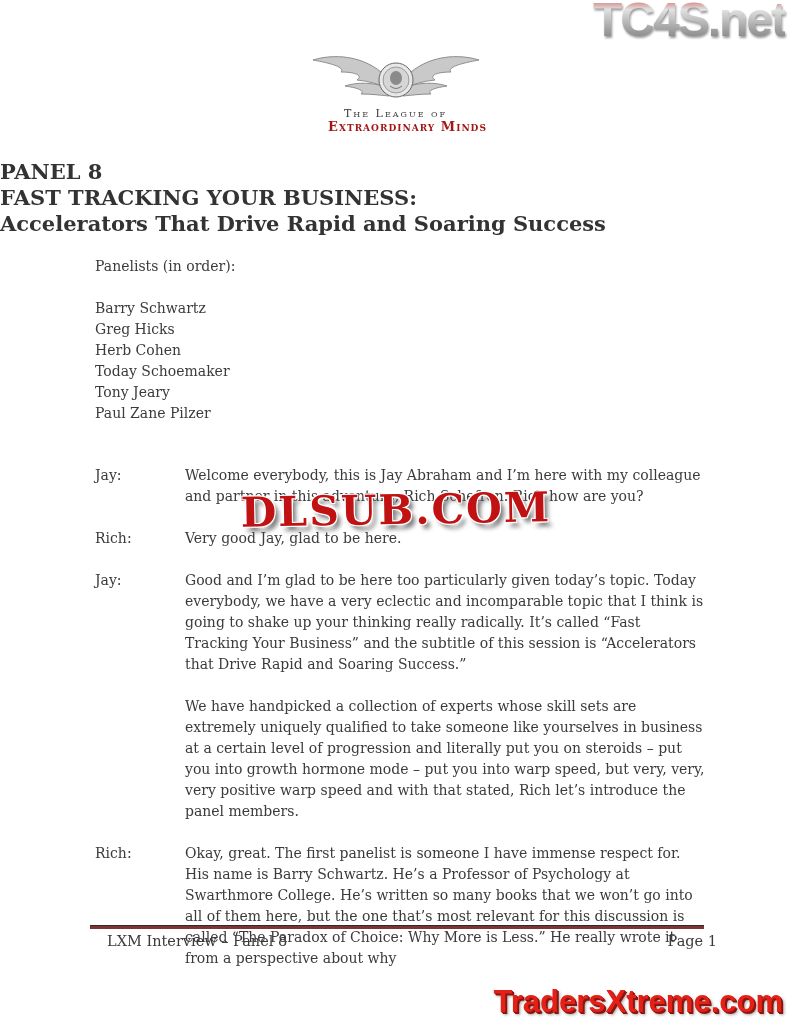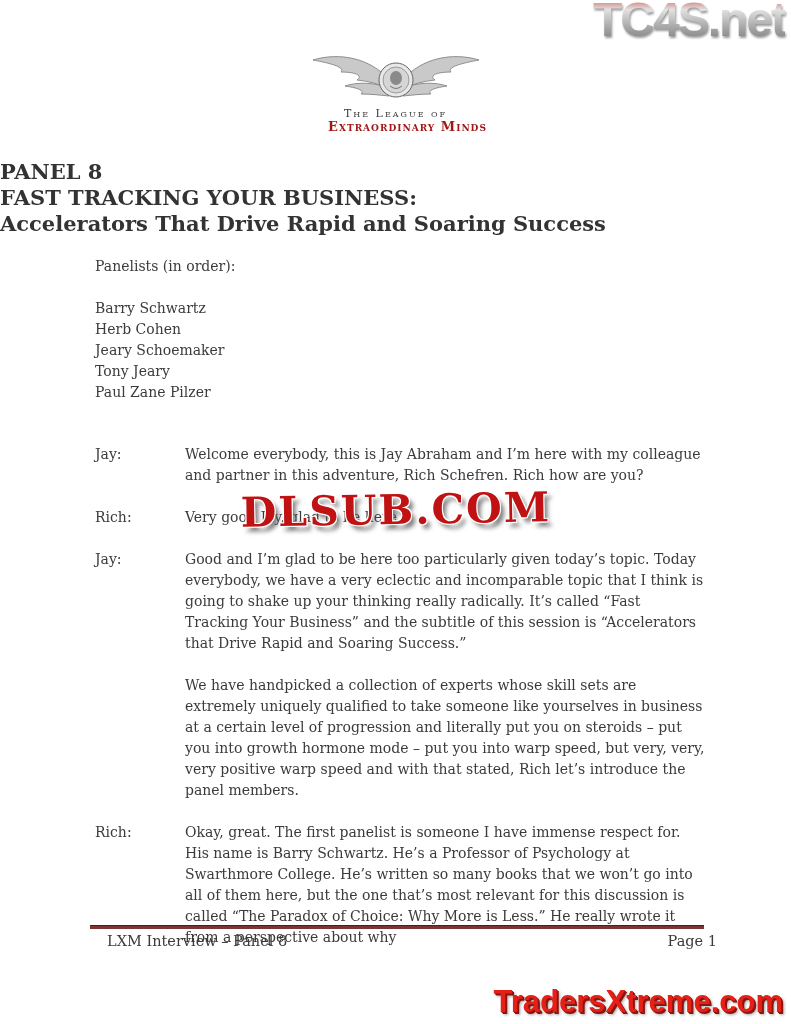--- a/index.html
+++ b/index.html
@@ -79,22 +79,23 @@
   <div class="title">
     <div>PANEL 8</div>
     <div>FAST TRACKING YOUR BUSINESS:</div>
     <div>Accelerators That Drive Rapid and Soaring Success</div>
   </div>
 
   <div class="content">
     <div class="panelists-heading">Panelists (in order):</div>
     <div class="names">
       <div>Barry Schwartz</div>
+      <div>Greg Hicks</div>
       <div>Herb Cohen</div>
-      <div>Jeary Schoemaker</div>
+      <div>Today Schoemaker</div>
       <div>Tony Jeary</div>
       <div>Paul Zane Pilzer</div>
     </div>
 
     <div class="dialogue">
       <div class="turn first">
         <div class="speaker">Jay:</div>
         <div class="speech">
           <p>Welcome everybody, this is Jay Abraham and I’m here with my colleague and partner in this adventure, Rich Schefren. Rich how are you?</p>
         </div>

